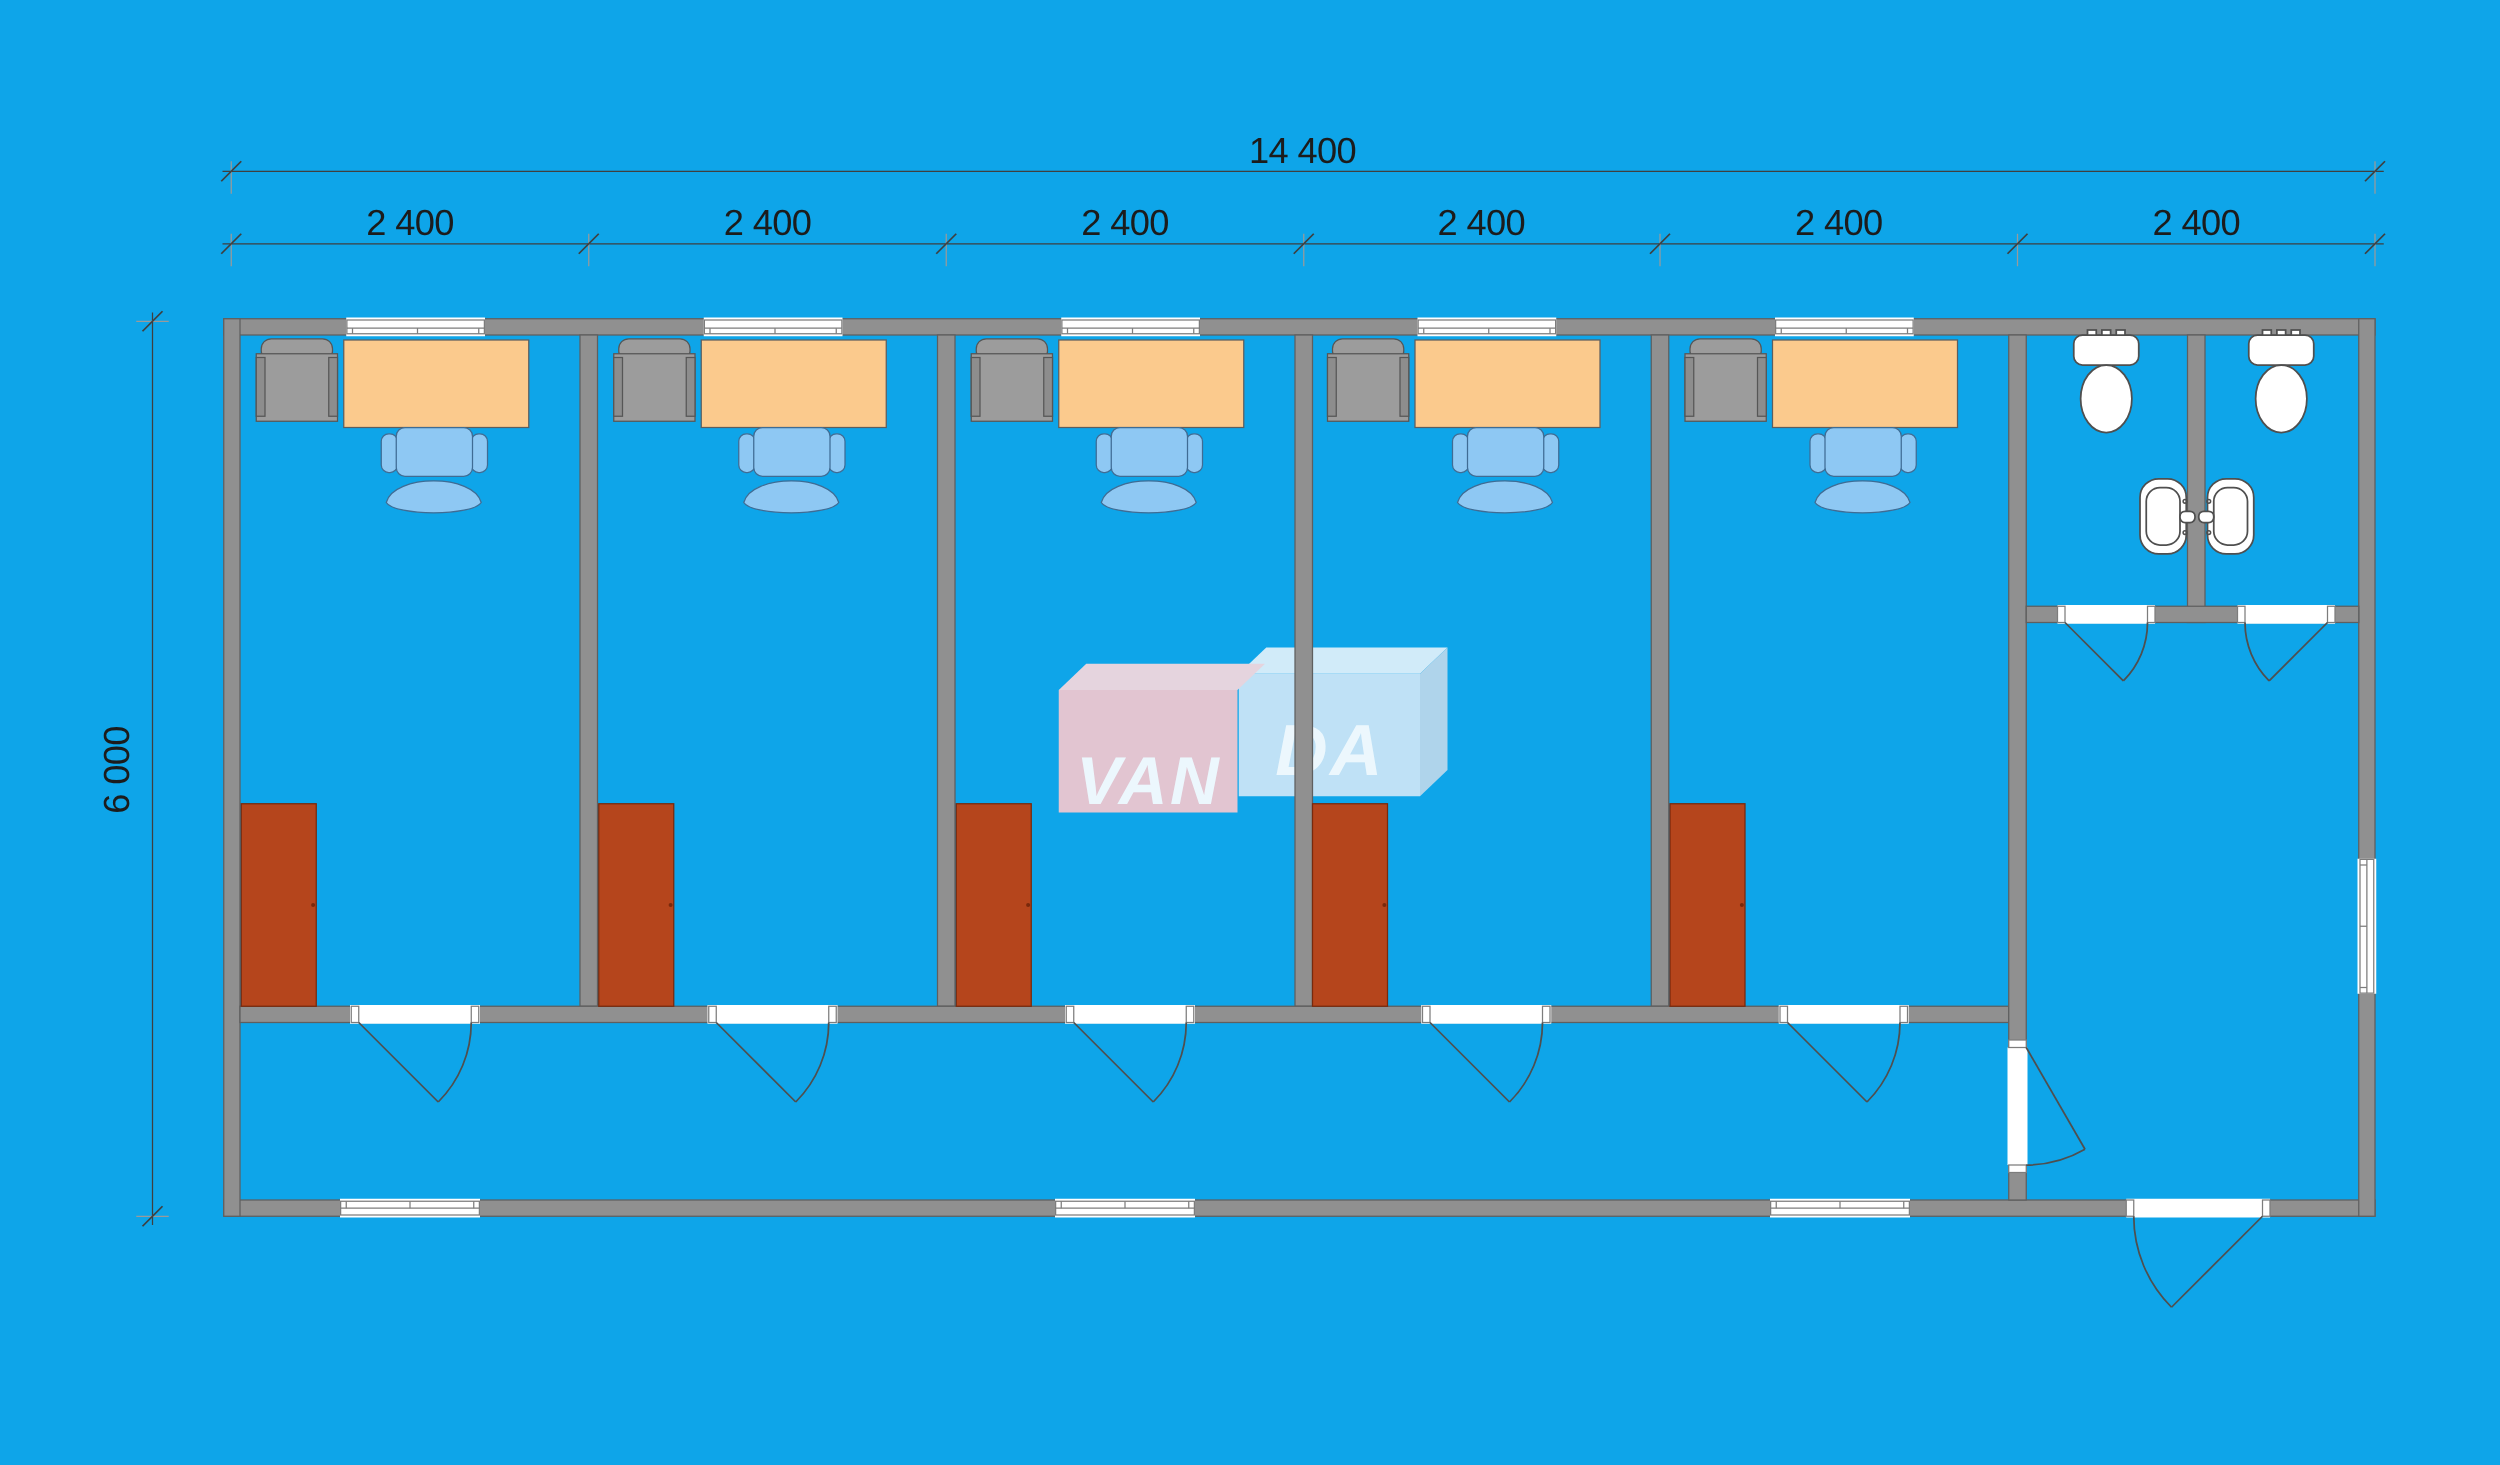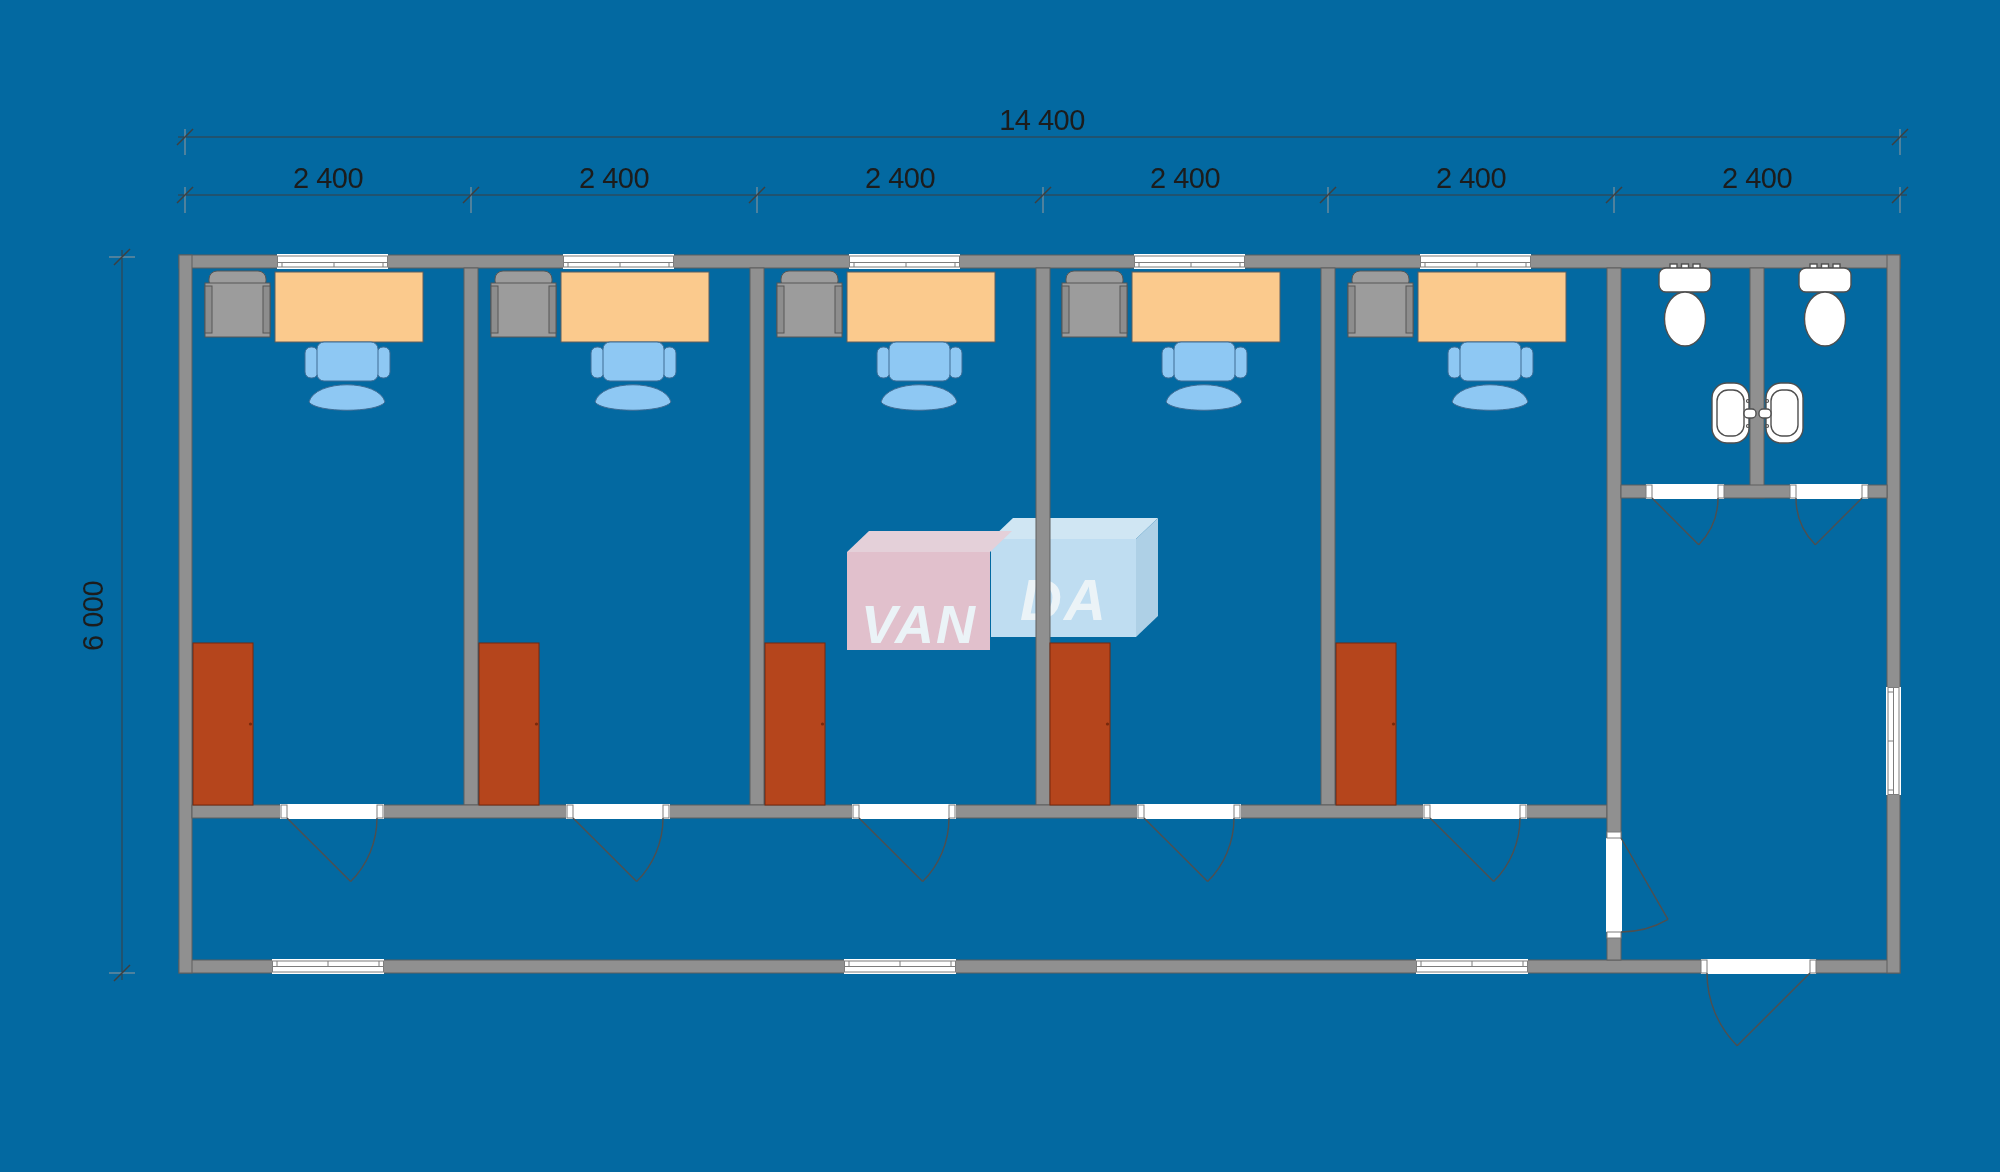--- a/index.html
+++ b/index.html
@@ -1,16 +1,16 @@
 <!DOCTYPE html>
 <html style="--wall: #909090; --wall-line: #5f5f5f; --opening-frame: #7d7d7d; --door-line: #4f4f4f; --fixture-line: #4f4f4f; --desk: #fbca8d; --desk-line: #5e5e5e; --chair: #8ec8f3; --chair-line: #3f6c94; --armchair: #9c9c9c; --armchair-rail: #8d8d8d; --armchair-line: #565656; --wardrobe: #b5451c; --wardrobe-line: #79290c; --dim-line: #3f3f3f; --dim-text: #1c1c1c; --logo-pink: #f4c8d0; --logo-pink-top: #f8d9de; --logo-blue: #cfe7f8; --logo-blue-top: #e2f1fb; --logo-blue-side: #bdd9ec; --logo-text: #ffffff;"><head>
 <meta charset="utf-8">
 <style>
   html,body{margin:0;padding:0;background:#fff;}
-  .canvas{position:relative;width:2000px;height:1172px;background:#0369a1;overflow:hidden;}
+  .canvas{position:relative;width:2000px;height:1172px;background:#0ea5e9;overflow:hidden;}
   svg{display:block;}
   .wall{fill:var(--wall);stroke:var(--wall-line);stroke-width:1;}
   .opening{fill:#ffffff;stroke:none;}
   .frame{fill:#ffffff;stroke:var(--opening-frame);stroke-width:1;}
   .frameline{stroke:var(--opening-frame);stroke-width:1;}
   .stop{fill:#ffffff;stroke:var(--opening-frame);stroke-width:1;}
   .doorline{fill:none;stroke:var(--door-line);stroke-width:1.4;}
   .fixture{fill:#ffffff;stroke:var(--fixture-line);stroke-width:1.4;}
   .fixline{stroke:var(--fixture-line);stroke-width:1.2;fill:none;}
   .desk{fill:var(--desk);stroke:var(--desk-line);stroke-width:1;}

